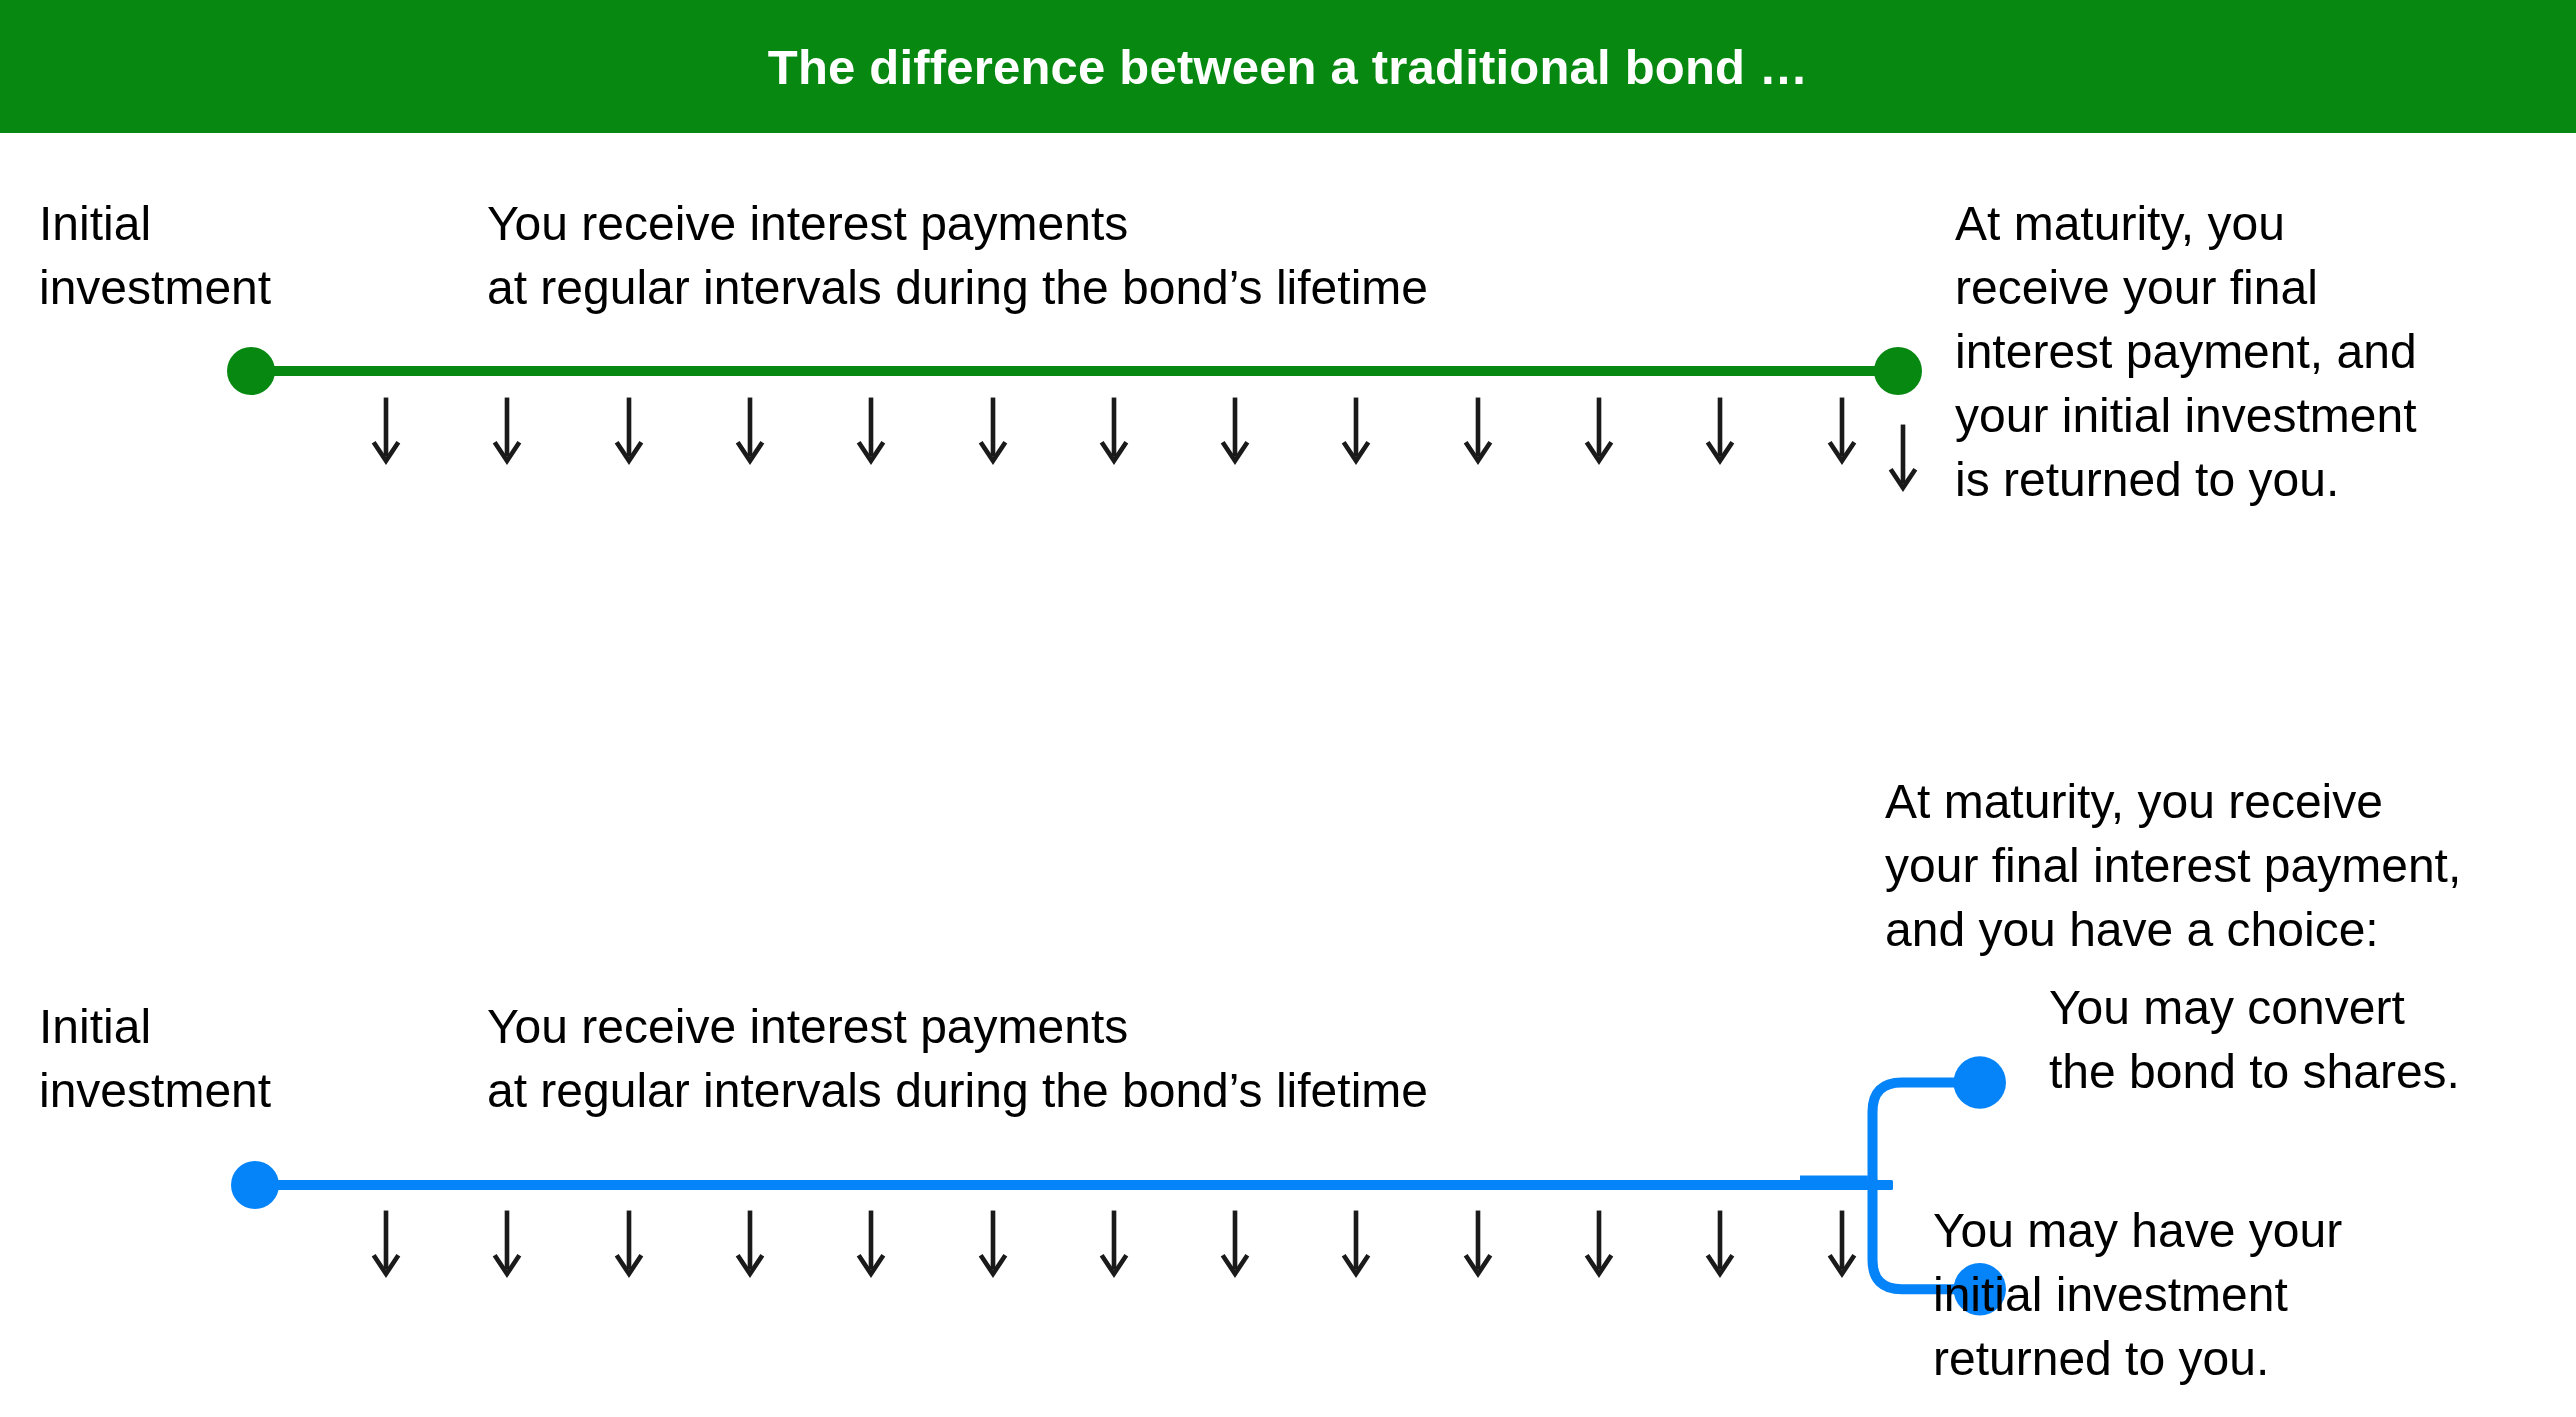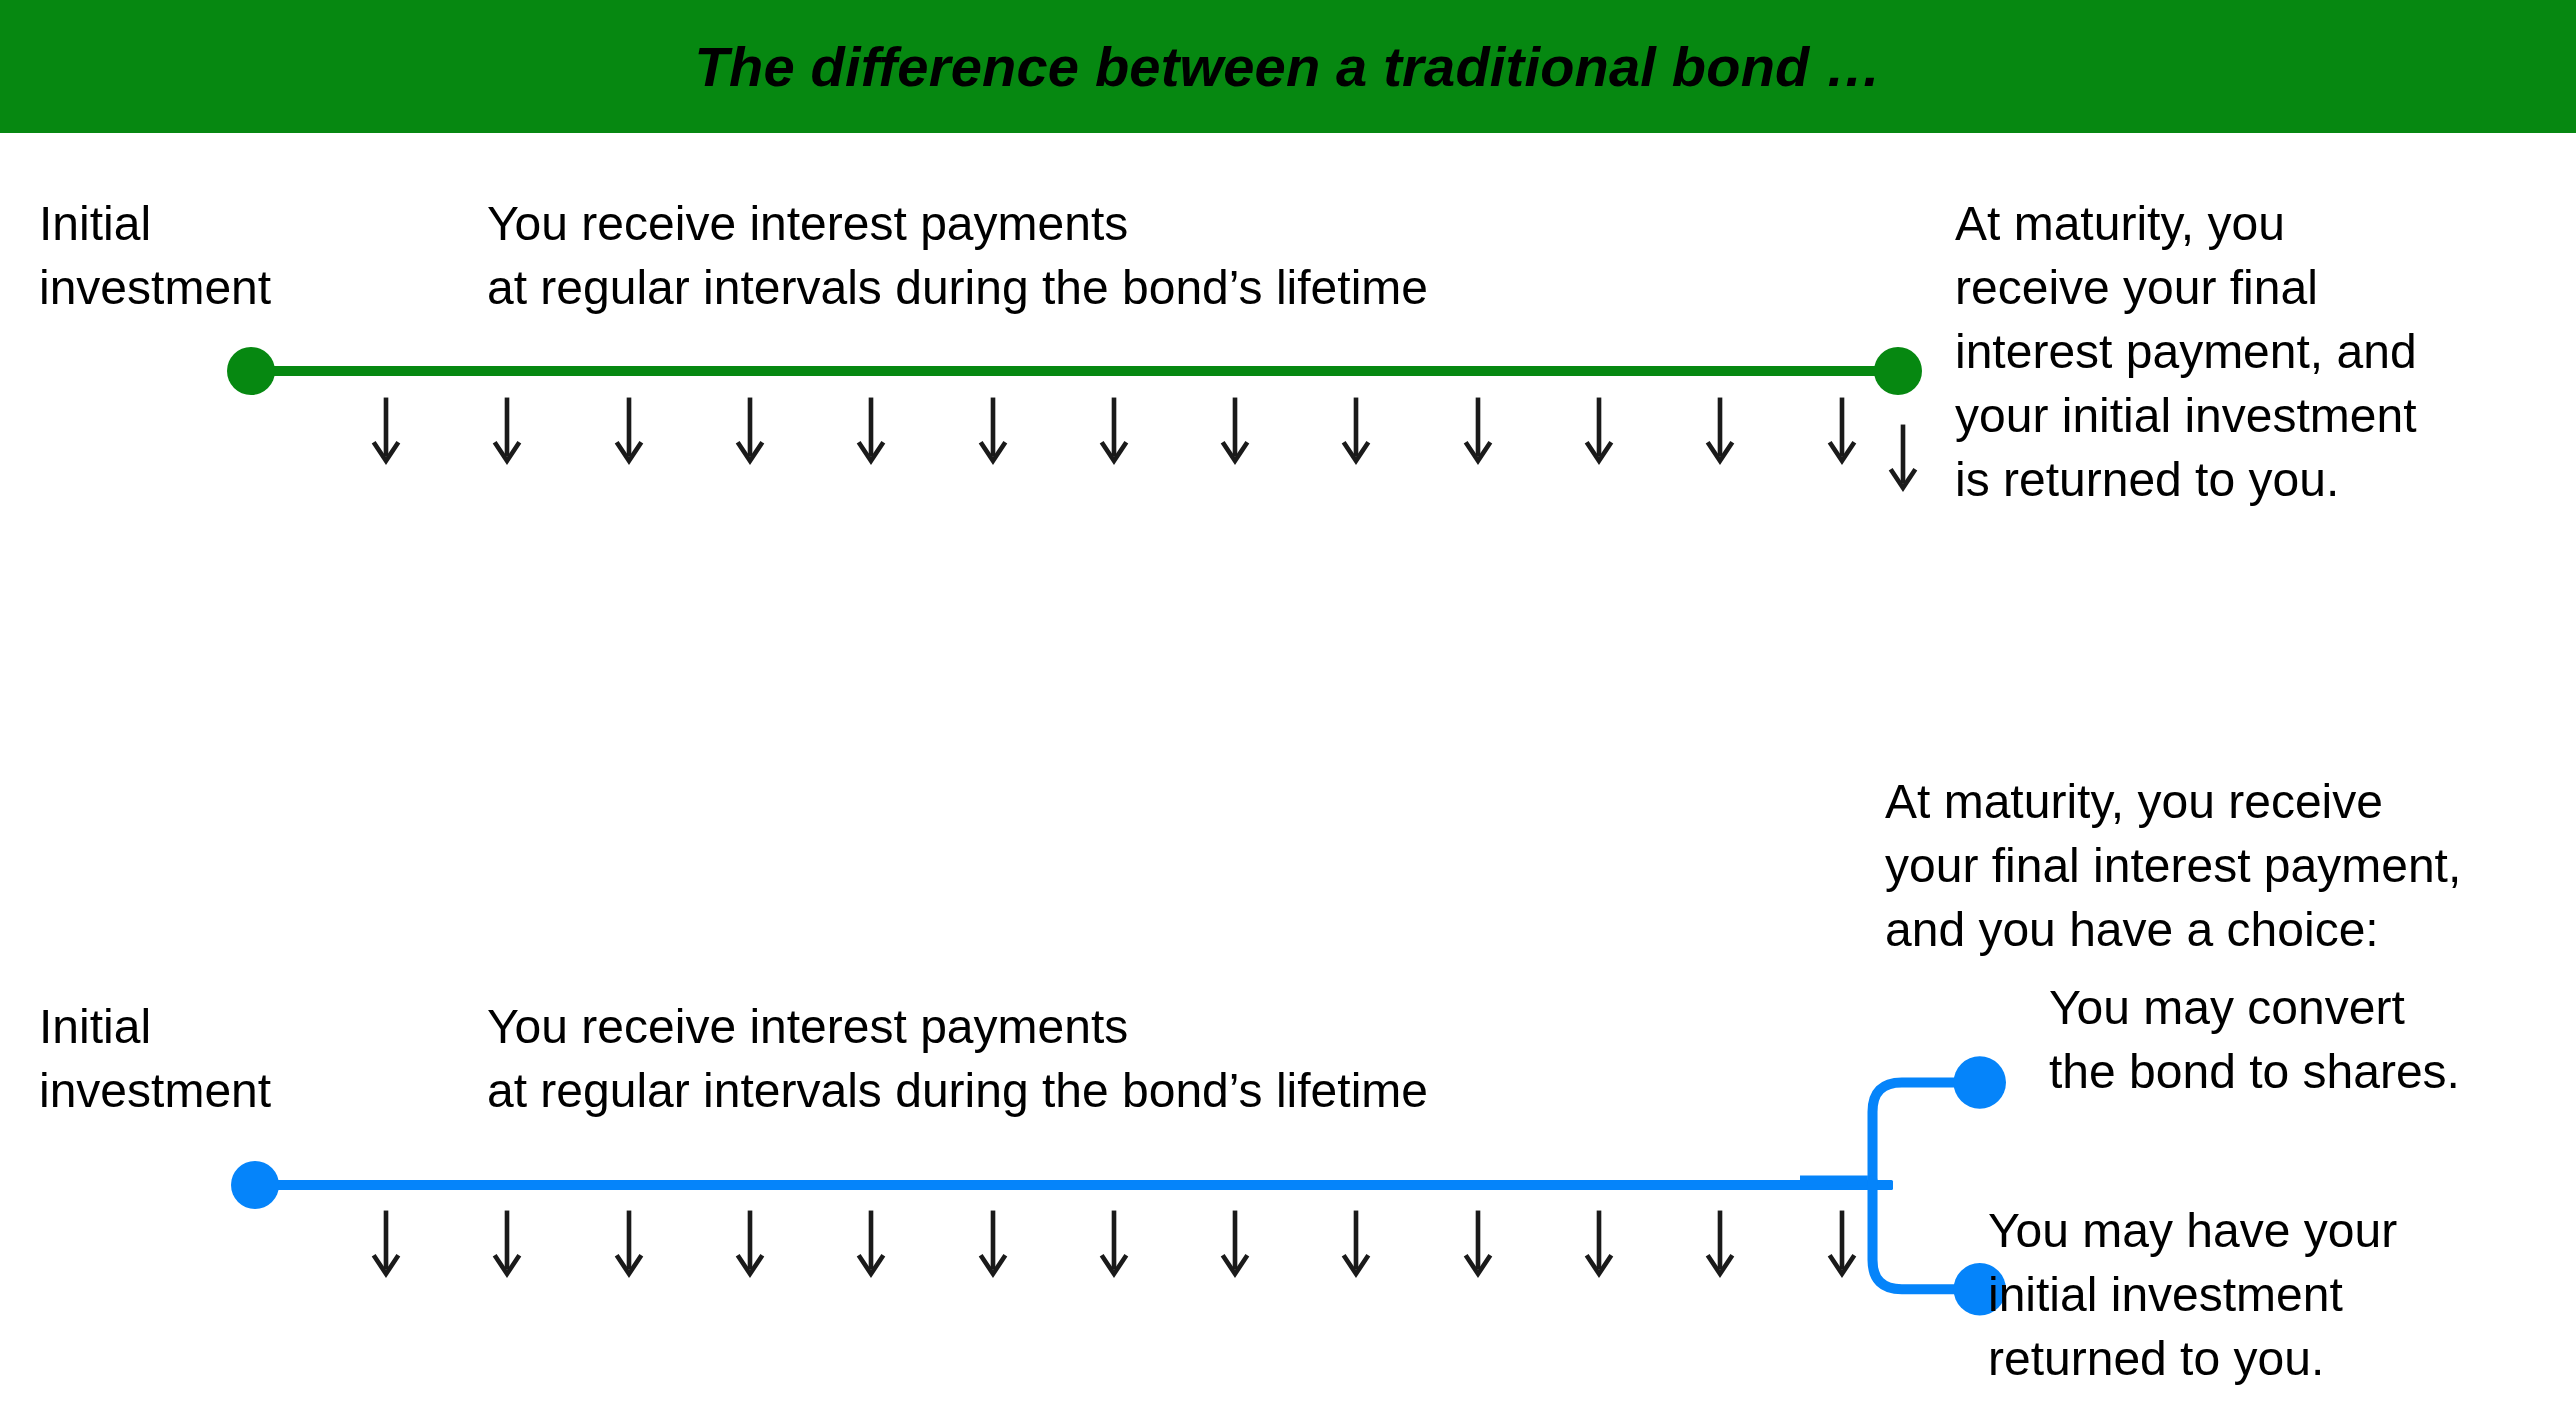--- a/index.html
+++ b/index.html
@@ -23,25 +23,24 @@
   .band {
     position: absolute;
     left: 0;
     width: 2576px;
     display: flex;
     align-items: center;
     justify-content: center;
   }
   .band-title {
     font-weight: bold;
-    font-size: 56px;
+    font-size: 49px;
     letter-spacing: 0.2px;
-    color: #000000;
+    color: #ffffff;
     white-space: nowrap;
-    font-style: italic;
   }
   #band-green {
     top: 0;
     height: 133px;
     background: #068811;
   }
   #band-blue {
     top: 614px;
     height: 127px;
     background: #0584fa;
@@ -245,18 +244,18 @@
     <path d="M 0 157 L 88 157" fill="none" stroke="#0584fa" stroke-width="13" stroke-linecap="butt"></path>
     <path d="M 94 157 L 94 68 Q 94 30 132 30 L 205 30" fill="none" stroke="#0584fa" stroke-width="13" stroke-linecap="round"></path>
     <path d="M 94 157 L 94 260 Q 94 298 132 298 L 205 298" fill="none" stroke="#0584fa" stroke-width="13" stroke-linecap="round"></path>
     <circle cx="233" cy="30" r="34" fill="#0584fa"></circle>
     <circle cx="233" cy="298" r="34" fill="#0584fa"></circle>
   </svg>
 
   <div class="txt left" style="left:2049px; top:976px; width:510px;">You may convert
 the bond to shares.</div>
 
-  <div class="txt left" style="left:1988px; top:1199px; width:510px;">You may have your
+  <div class="txt left" style="left:1933px; top:1199px; width:510px;">You may have your
 initial investment
 returned to you.</div>
 
 </div>
 
 
 </body></html>

